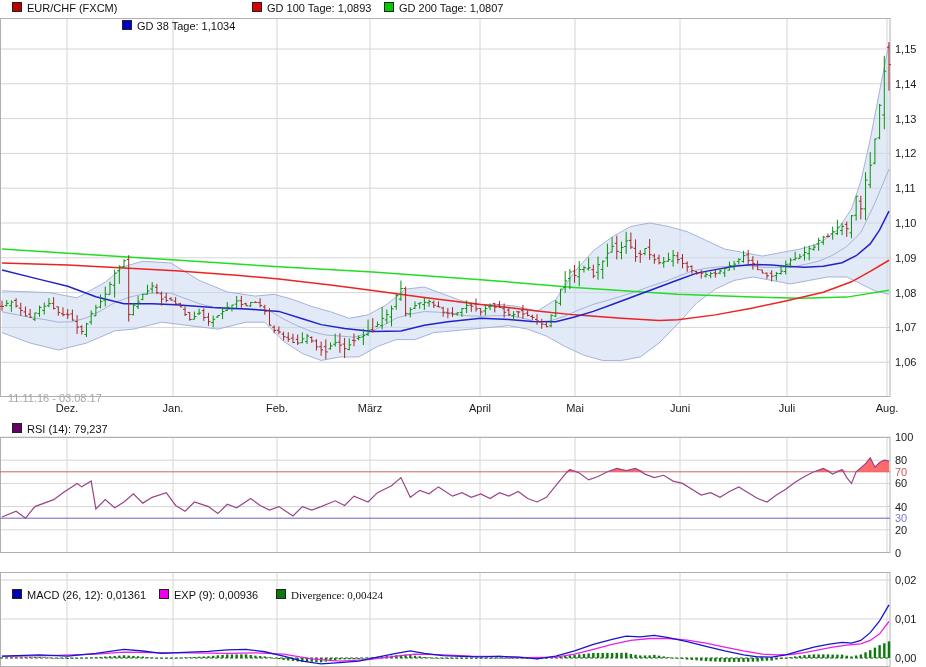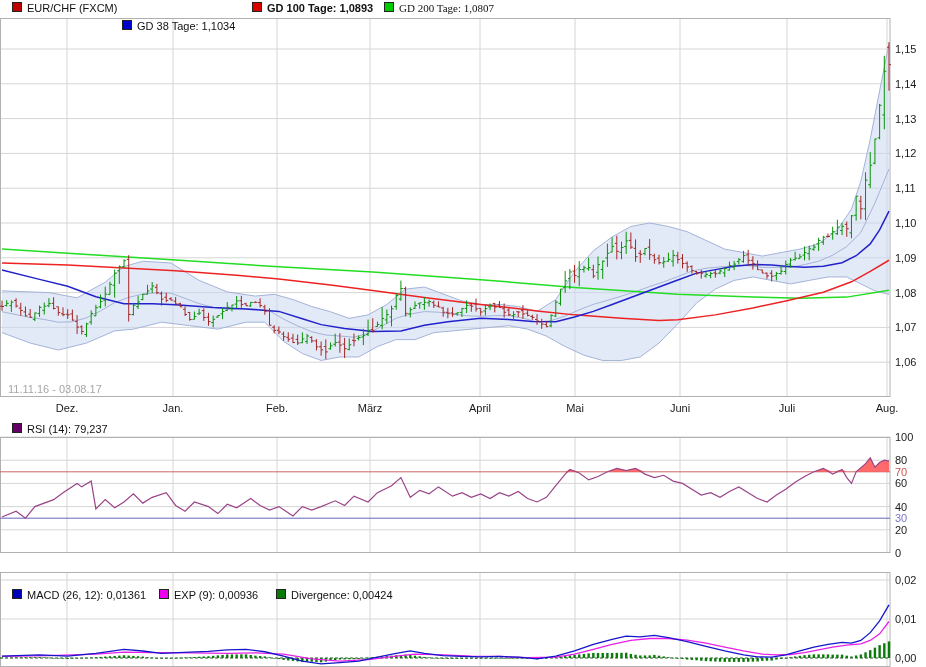--- a/index.html
+++ b/index.html
@@ -6,21 +6,21 @@
   #stage{position:relative;width:926px;height:667px;background:#fff;overflow:hidden;
          font-family:"Liberation Sans",sans-serif;-webkit-font-smoothing:antialiased;}
   #chart-svg{position:absolute;left:0;top:0;}
   .legend{position:absolute;left:4px;width:926px;height:14px;font-size:11px;color:#111;}
   .legend .item{position:absolute;top:0;white-space:nowrap;cursor:default;}
   .legend .sw{display:inline-block;width:8px;height:8px;border:1px solid #222;
               margin-right:5px;position:relative;top:0px;}
   #legend-main{top:2px;}
   #legend-rsi{top:423px;}
   #legend-macd{top:557px;margin-top:32px;}
-  #date-range{position:absolute;left:8px;top:383px;font-size:11px;color:#a6a6a6;
+  #date-range{position:absolute;left:8px;top:392px;font-size:11px;color:#a6a6a6;
               letter-spacing:0px;}
 </style>
 </head>
 <body>
 
 <div id="stage">
   <svg id="chart-svg" width="926" height="667">
       <g>
         <line x1="0" y1="49" x2="890" y2="49" stroke="#d6d6d6" stroke-width="1"></line>
         <line x1="0" y1="83.80000000000004" x2="890" y2="83.80000000000004" stroke="#d6d6d6" stroke-width="1"></line>
@@ -883,25 +883,25 @@
         <rect x="878.4137566137565" y="645.13" width="2.4" height="12.870000000000005" fill="#0a7a0a"></rect>
         <rect x="883.1068783068782" y="643.2775" width="2.4" height="14.722499999999968" fill="#0a7a0a"></rect>
         <rect x="887.8" y="641.425" width="2.4" height="16.575000000000045" fill="#0a7a0a"></rect>
         <polyline points="2,656.44 48.93121693121693,655.66 95.86243386243386,654.1 124.02116402116403,652.15 152.17989417989418,652.54 189.72486772486772,652.93 227.26984126984127,653.32 255.42857142857142,652.93 283.58730158730157,654.1 311.74603174603175,658.78 339.9047619047619,661.12 368.06349206349205,659.56 396.22222222222223,656.05 414.99470899470896,654.1 443.15343915343914,654.88 471.3121693121693,656.05 499.47089947089944,656.44 527.6296296296296,657.61 555.7883597883598,657.22 574.5608465608466,654.1 593.3333333333334,649.42 612.10582010582,644.35 630.8783068783068,640.45 649.6507936507936,638.5 668.4232804232804,638.5 687.1957671957672,640.06 705.968253968254,643.18 724.7407407407408,647.08 743.5132275132275,650.98 762.2857142857142,654.1 776.3650793650794,654.88 790.4444444444445,654.49 804.5238095238095,652.54 818.6031746031746,649.81 832.6825396825396,647.08 846.7619047619047,645.13 860.8412698412699,643.96 870.2275132275132,640.45 879.6137566137565,633.82 889,621.496" fill="none" stroke="#e820e8" stroke-width="1.3"></polyline>
         <polyline points="2,656.05 39.544973544973544,654.88 67.7037037037037,656.05 95.86243386243386,653.32 124.02116402116403,649.42 142.79365079365078,650.98 161.56613756613757,653.32 189.72486772486772,652.15 208.49735449735448,651.37 227.26984126984127,649.81 246.04232804232805,649.42 264.8148148148148,651.76 283.58730158730157,656.05 302.35978835978835,661.12 321.13227513227514,663.85 339.9047619047619,662.68 358.67724867724866,661.12 377.44973544973544,657.22 396.22222222222223,653.32 410.3015873015873,650.98 424.38095238095235,653.32 443.15343915343914,655.66 461.9259259259259,656.44 480.6984126984127,656.83 499.47089947089944,656.44 518.2433862433862,657.22 537.015873015873,658.78 555.7883597883598,656.05 574.5608465608466,650.98 593.3333333333334,644.35 612.10582010582,639.28 626.1851851851852,636.16 640.2645502645503,636.94 654.3439153439153,635.38 668.4232804232804,637.72 687.1957671957672,641.62 705.968253968254,646.3 724.7407407407408,650.98 743.5132275132275,654.88 757.5925925925926,656.83 771.6719576719577,657.22 785.7513227513227,654.88 799.8306878306878,650.98 813.9100529100529,647.08 827.9894179894179,644.35 842.0687830687831,642.4 851.4550264550264,643.18 860.8412698412699,640.45 870.2275132275132,632.65 879.6137566137565,620.95 889,604.921" fill="none" stroke="#1515cc" stroke-width="1.3"></polyline>
       </g>
     </svg>
   <div id="legend-main" class="legend">
       <span class="item" style="left: 8px;"><span class="sw" style="background: rgb(192, 0, 0);"></span><span>EUR/CHF (FXCM)</span></span>
       <span class="item" style="left: 118px; margin-top: 18px;"><span class="sw" style="background: rgb(0, 0, 204);"></span><span>GD 38 Tage: 1,1034</span></span>
-      <span class="item" style="left: 248px; font-weight: bold;"><span class="sw" style="background: rgb(221, 0, 0);"></span><span>GD 100 Tage: 1,0893</span></span>
-      <span class="item" style="left: 380px; font-family: Liberation Serif, serif;"><span class="sw" style="background: rgb(0, 204, 0);"></span><span>GD 200 Tage: 1,0807</span></span>
+      <span class="item" style="left: 248px;"><span class="sw" style="background: rgb(221, 0, 0);"></span><span>GD 100 Tage: 1,0893</span></span>
+      <span class="item" style="left: 380px;"><span class="sw" style="background: rgb(0, 204, 0);"></span><span>GD 200 Tage: 1,0807</span></span>
     </div>
   <div id="legend-rsi" class="legend">
       <span class="item" style="left: 8px;"><span class="sw" style="background: rgb(102, 0, 102);"></span><span>RSI (14): 79,237</span></span>
     </div>
   <div id="legend-macd" class="legend">
       <span class="item" style="left: 8px;"><span class="sw" style="background: rgb(0, 0, 187);"></span><span>MACD (26, 12): 0,01361</span></span>
       <span class="item" style="left: 155px;"><span class="sw" style="background: rgb(238, 0, 238);"></span><span>EXP (9): 0,00936</span></span>
-      <span class="item" style="left: 272px;"><span class="sw" style="background: rgb(10, 122, 10);"></span><span>Divergence: 0,00424</span></span>
+      <span class="item" style="left: 272px; font-family: Liberation Serif, serif;"><span class="sw" style="background: rgb(10, 122, 10);"></span><span>Divergence: 0,00424</span></span>
     </div>
   <span id="date-range">11.11.16 - 03.08.17</span>
 </div>
 
 </body></html>

